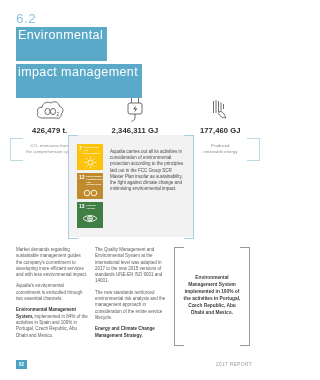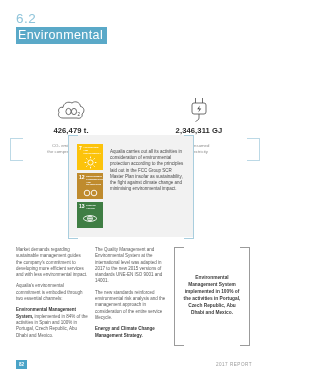--- a/index.html
+++ b/index.html
@@ -14,21 +14,21 @@
   
   .heading { position: absolute; left: 16px; top: 12px; width: 210px; }
   .h-num {
     font-size: 13.5px; font-weight: 400; color: #8fc4da;
     letter-spacing: .5px; line-height: 13px; margin-bottom: 0;
   }
   .h-line {
     display: inline-block;
     background: #5aa9c8; color: #ffffff;
     font-size: 12.5px; font-weight: 400; letter-spacing: .4px;
-    line-height: 15px; padding: 1px 4px 1px 2px;
+    line-height: 15px; padding: 1px 4px 18px 2px;
     margin-bottom: 1px; white-space: nowrap;
   }
 
   
   .kpis {
     position: absolute; left: 10px; top: 66px;
     width: 250px; display: flex; gap: 6px;
   }
   .kpi { flex: 1; display: flex; flex-direction: column; align-items: center; margin-top: 29px; }
   .kpi-icon { height: 28px; display: flex; align-items: flex-end; justify-content: center; }
@@ -126,20 +126,21 @@
   }
 </style>
 </head>
 <body>
 
 <div class="page">
 
   <div class="heading">
     <div class="h-num">6.2</div>
     <div><span class="h-line">Environmental</span></div>
+    <div><span class="h-line">impact management</span></div>
   </div>
 
   <div class="kpis">
 
     <div class="kpi">
       <div class="kpi-icon">
         <svg width="30" height="24" viewBox="0 0 30 24">
           <path d="M7 19 C3 19 1.5 16 3 13.5 C1.5 10 4 7.5 7 8.5 C7.5 4 12 2 16 4 C19 1.5 24 3 24.5 7.5 C28.5 8 29 13 26 15 C27 18 24 20 21 19 Z" fill="none" stroke="#4a4a4a" stroke-width="0.8"></path>
           <ellipse cx="12.5" cy="12.5" rx="2.6" ry="3.1" fill="none" stroke="#4a4a4a" stroke-width="0.8"></ellipse>
           <ellipse cx="18" cy="12.5" rx="2.6" ry="3.1" fill="none" stroke="#4a4a4a" stroke-width="0.8"></ellipse>
@@ -163,20 +164,36 @@
           <path d="M11 17 v4 c0 2 -2 2.5 -3.5 3.5" fill="none" stroke="#4a4a4a" stroke-width="0.8"></path>
         </svg>
       </div>
       <div class="kpi-value">2,346,311 GJ</div>
       <div class="kpi-box">
         <div class="kpi-caption">Consumed
 electricity</div>
       </div>
     </div>
 
+    <div class="kpi">
+      <div class="kpi-icon">
+        <svg width="26" height="26" viewBox="0 0 26 26">
+          <g fill="none" stroke="#4a4a4a" stroke-width="0.8">
+            <path d="M9 3 L9 16 M11.5 4 L11.5 15 M14 5.5 L14 13.5 M16.5 7 L16.5 12"></path>
+            <path d="M6.5 4 L6.5 16"></path>
+            <path d="M13 14 C16 15 18.5 18 18.5 21 C15.5 21 12.5 19 11.5 16.5 Z"></path>
+          </g>
+        </svg>
+      </div>
+      <div class="kpi-value">177,460 GJ</div>
+      <div class="kpi-box">
+        <div class="kpi-caption">Produced
+renewable energy</div>
+      </div>
+    </div>
 
   </div>
 
   <div class="panel">
     <div class="sdgs">
 
       <div class="sdg" style="background:#FCC30B">
         <div class="sdg-head">
           <span class="sdg-num">7</span>
           <span class="sdg-title">AFFORDABLE AND

